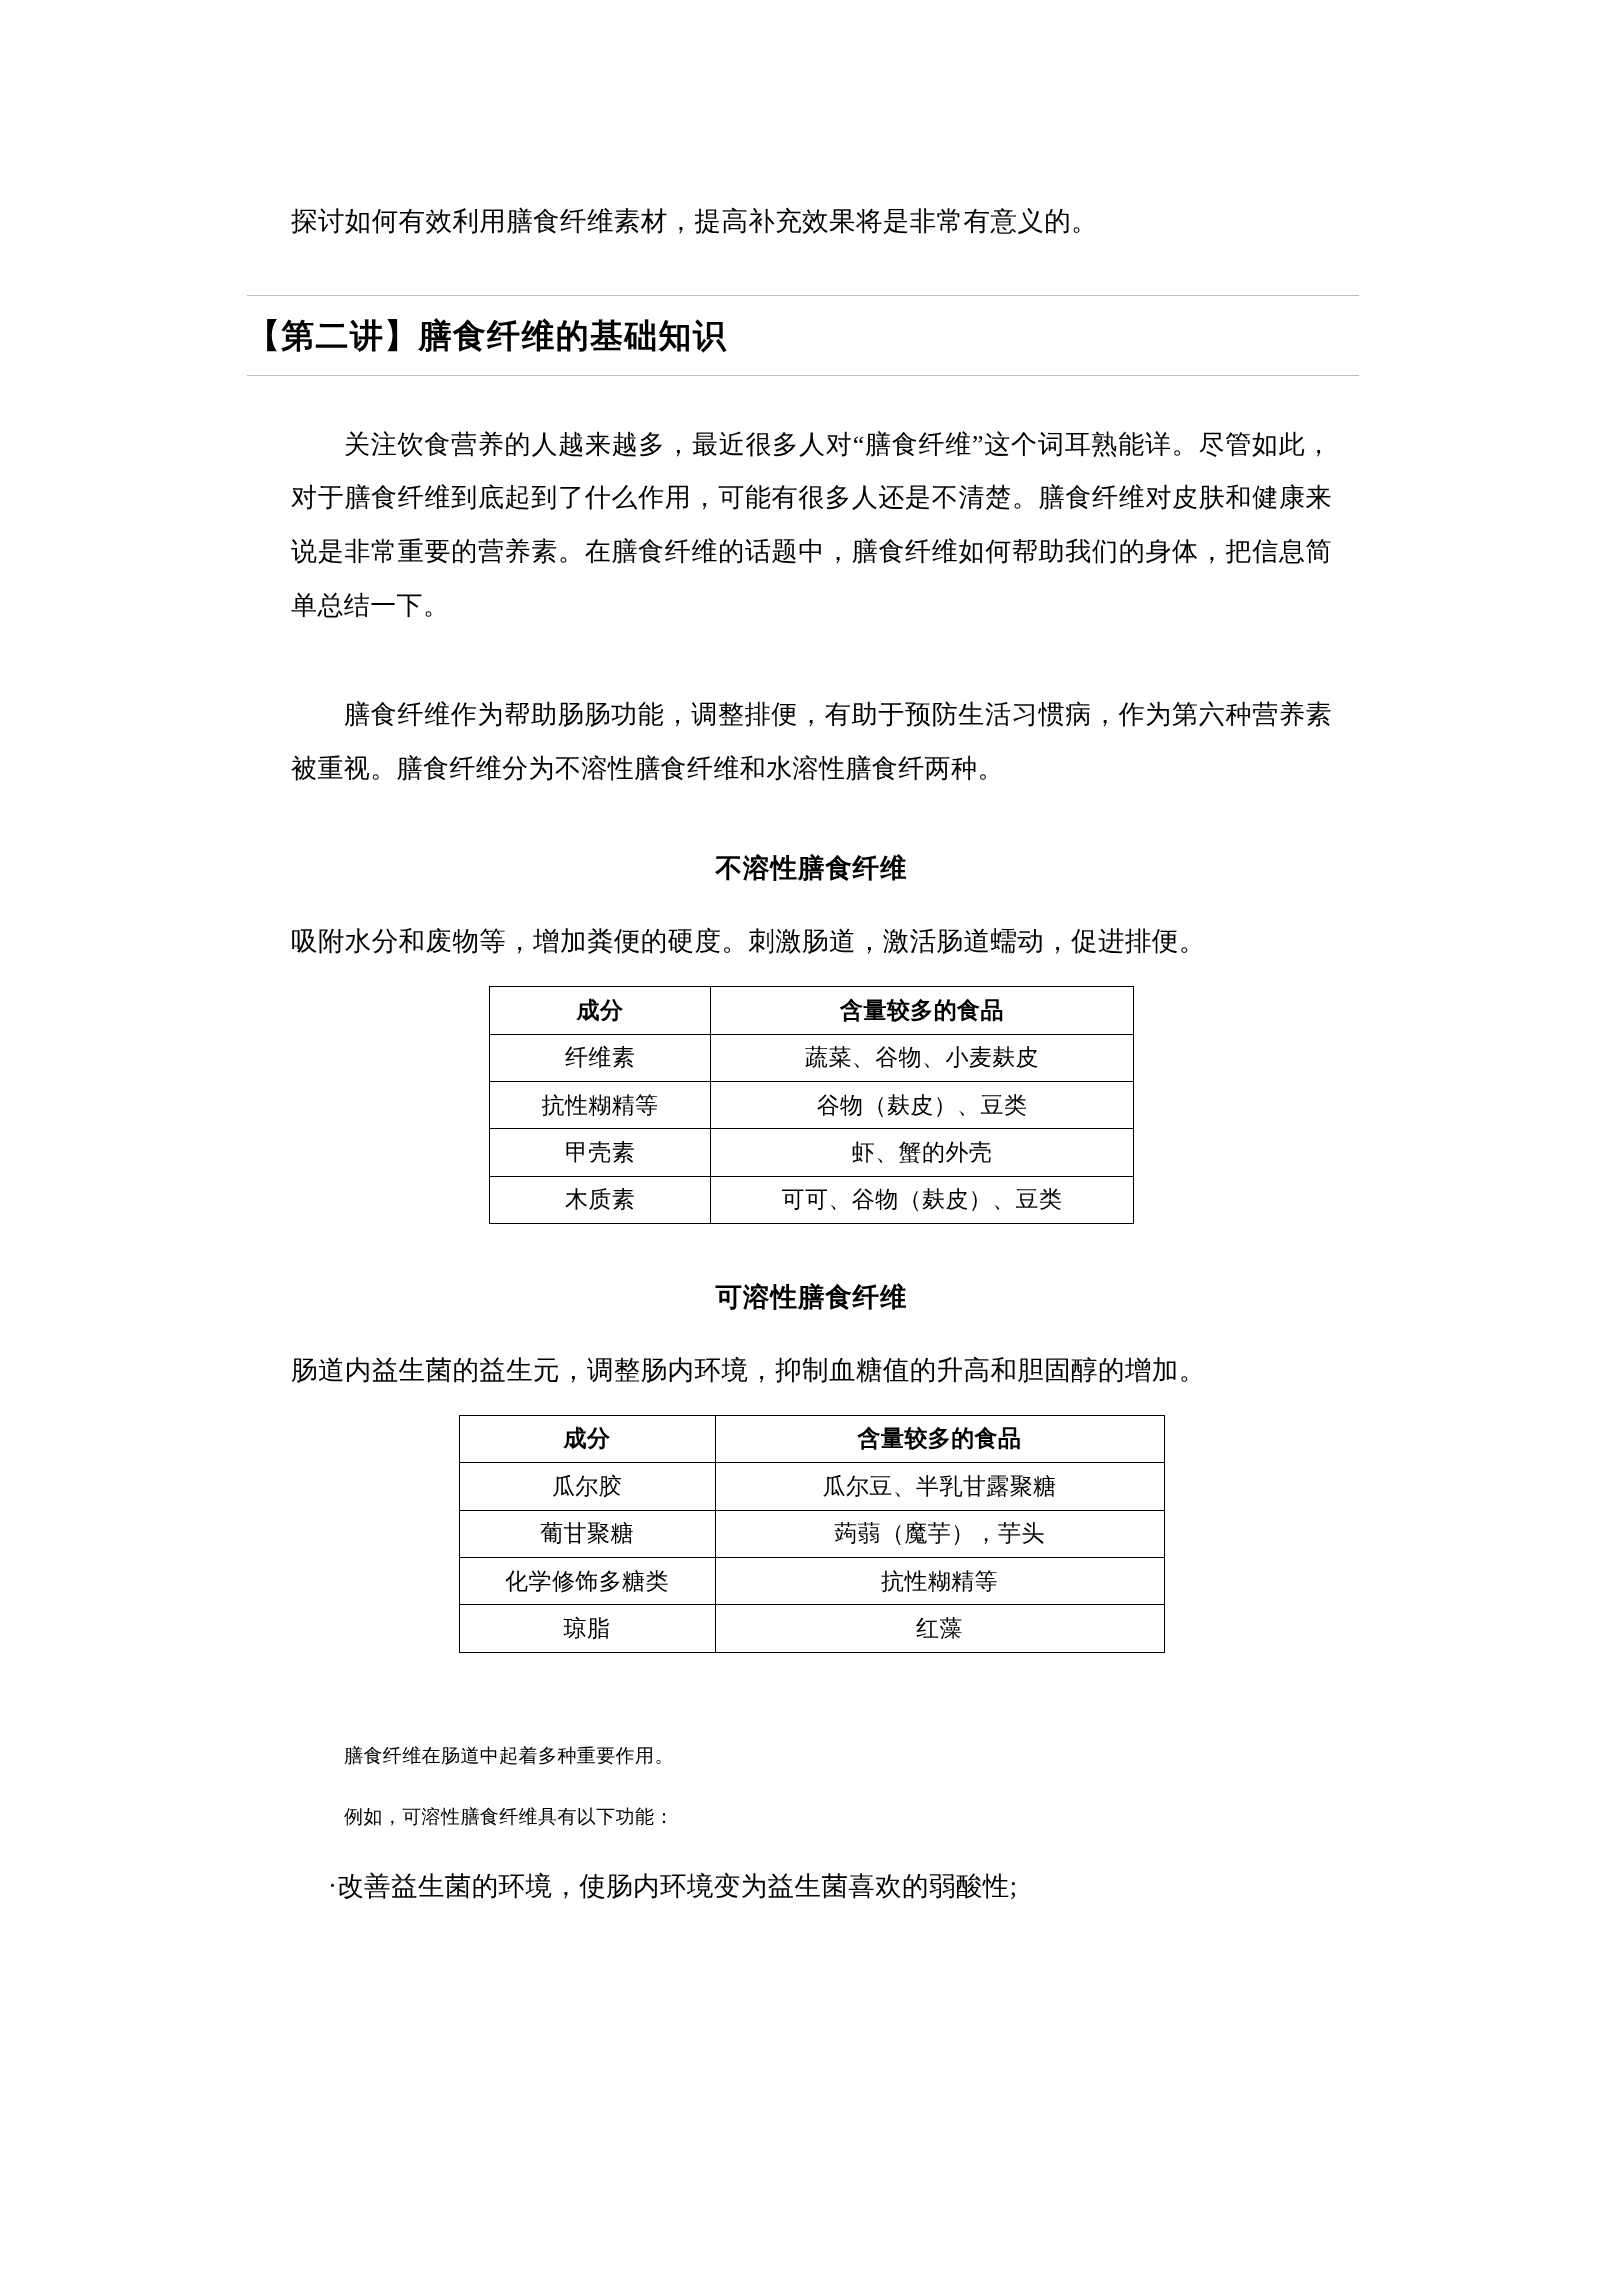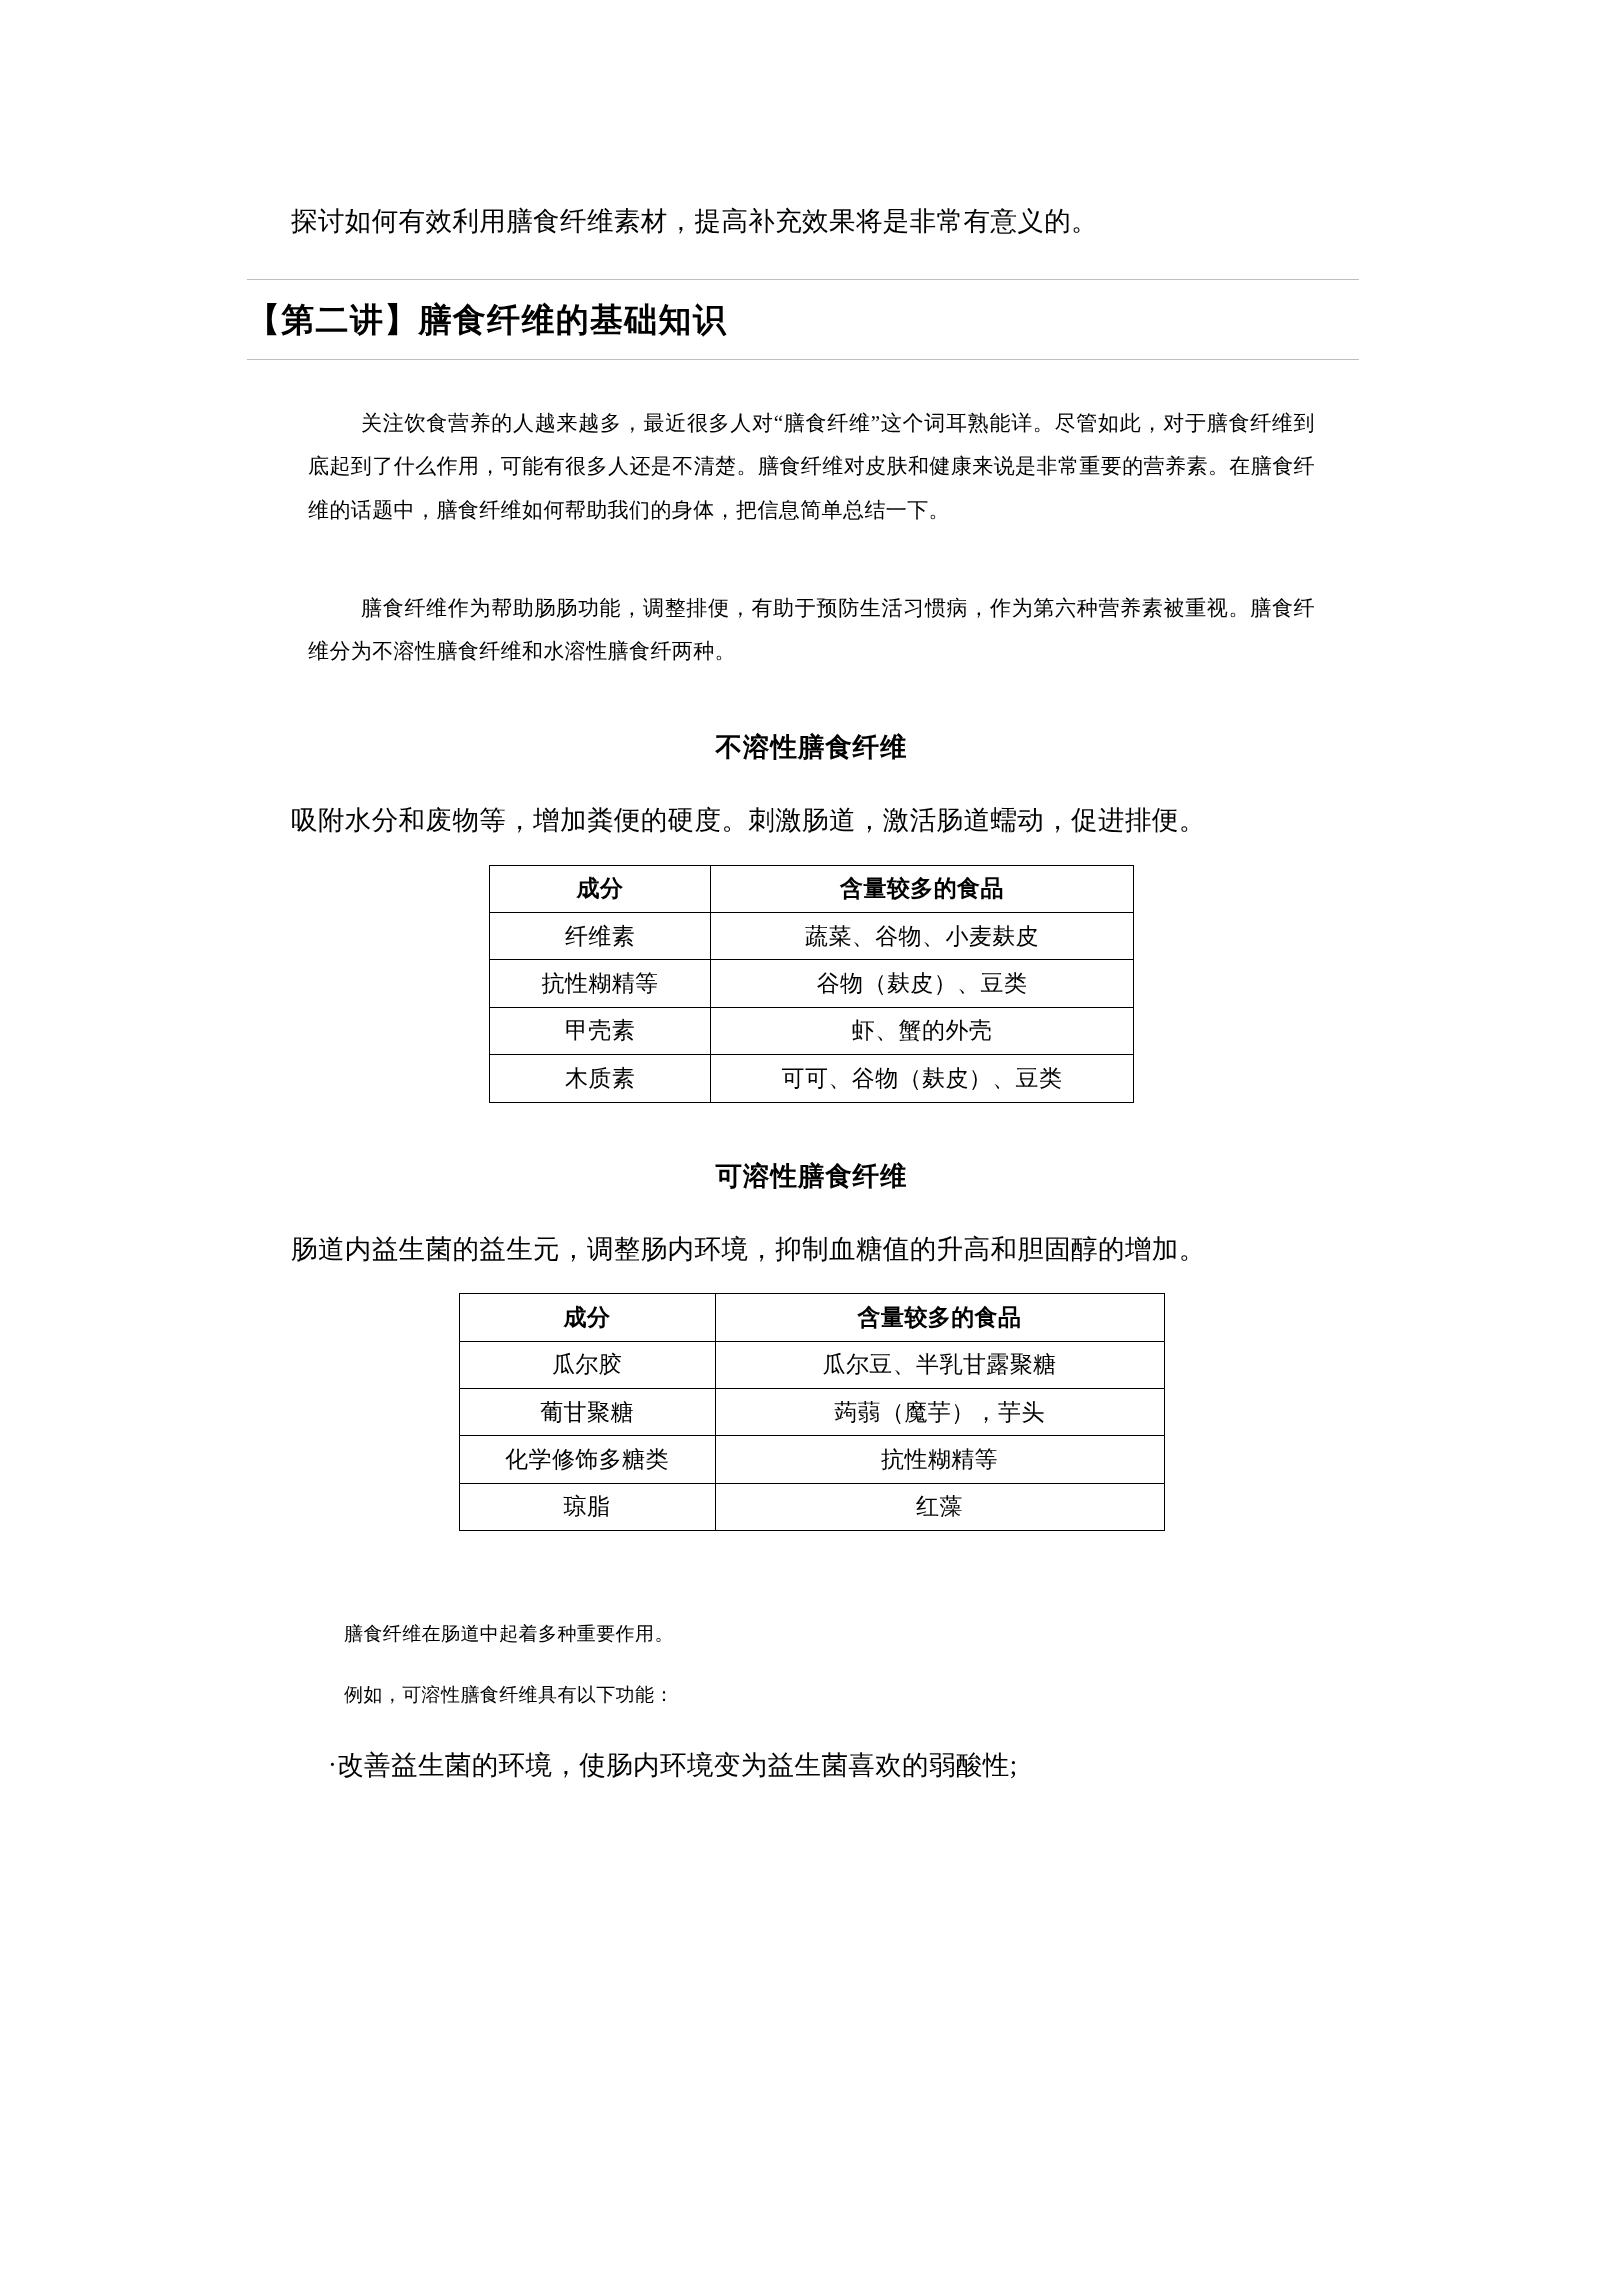--- a/index.html
+++ b/index.html
@@ -25,38 +25,38 @@
   }
   .intro-para {
     font-size: 26.5px;
     line-height: 1.9;
     margin: 0;
     padding-top: 196px;
     text-indent: 0;
     letter-spacing: 0.4px;
   }
   .section-heading-wrap {
-    margin-top: 33px;
+    margin-top: 49px;
     border-top: 1.3px solid #bdbdbd;
     border-bottom: 1.3px solid #bdbdbd;
     padding: 17.7px 0 16px 0;
     margin-left: -44px;
     margin-right: -26.5px;
   }
   .section-heading {
     font-size: 33px;
     font-weight: bold;
     letter-spacing: 1.3px;
     margin: 0;
     line-height: 1.35;
   }
   .body-para {
-    font-size: 21px;
+    font-size: 26px;
     line-height: 2.07;
-    margin: 17px;
+    margin: 0;
     letter-spacing: 0.4px;
     text-align: justify;
   }
   .p1 { margin-top: 42px; }
   .p2 { margin-top: 55px; }
   .indent { text-indent: 53px; }
   .sub-heading {
     font-size: 26.5px;
     font-weight: bold;
     text-align: center;

